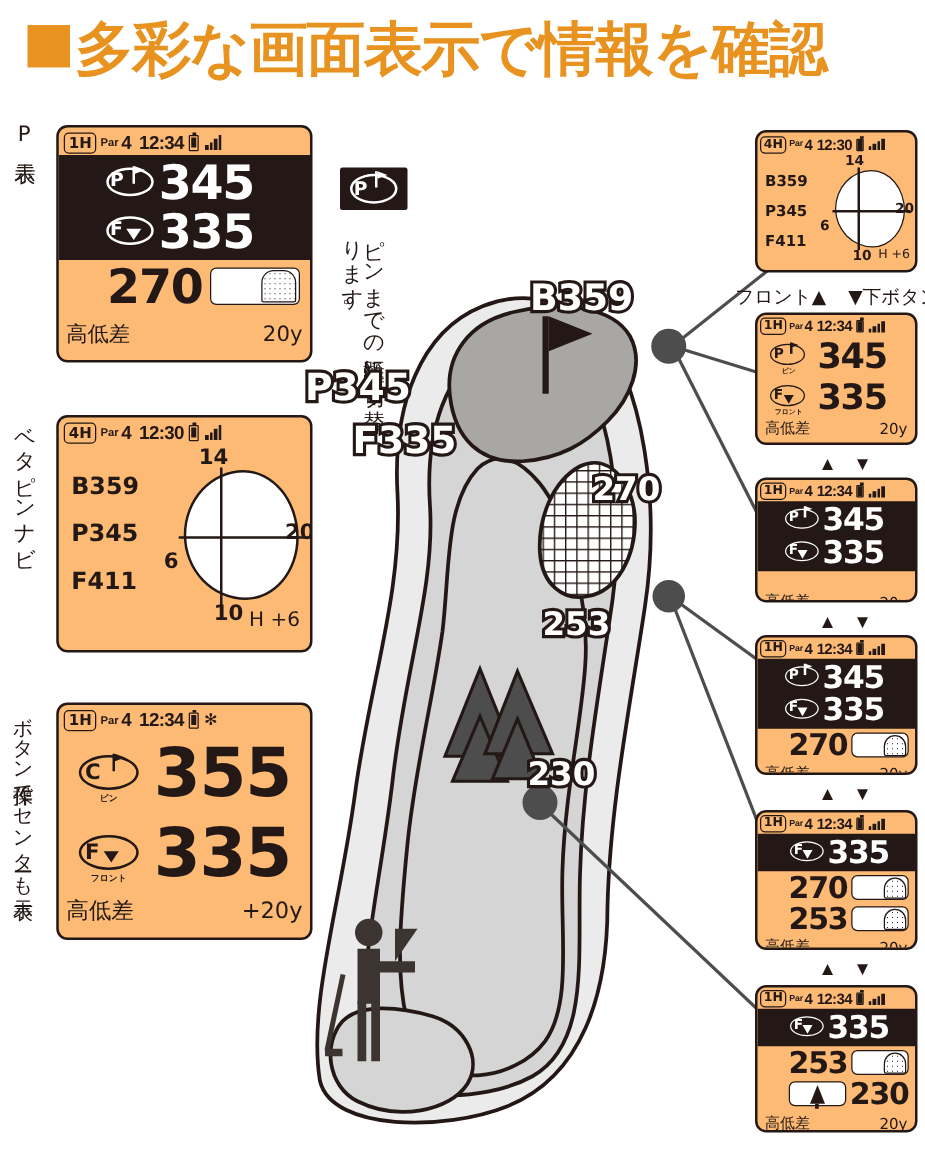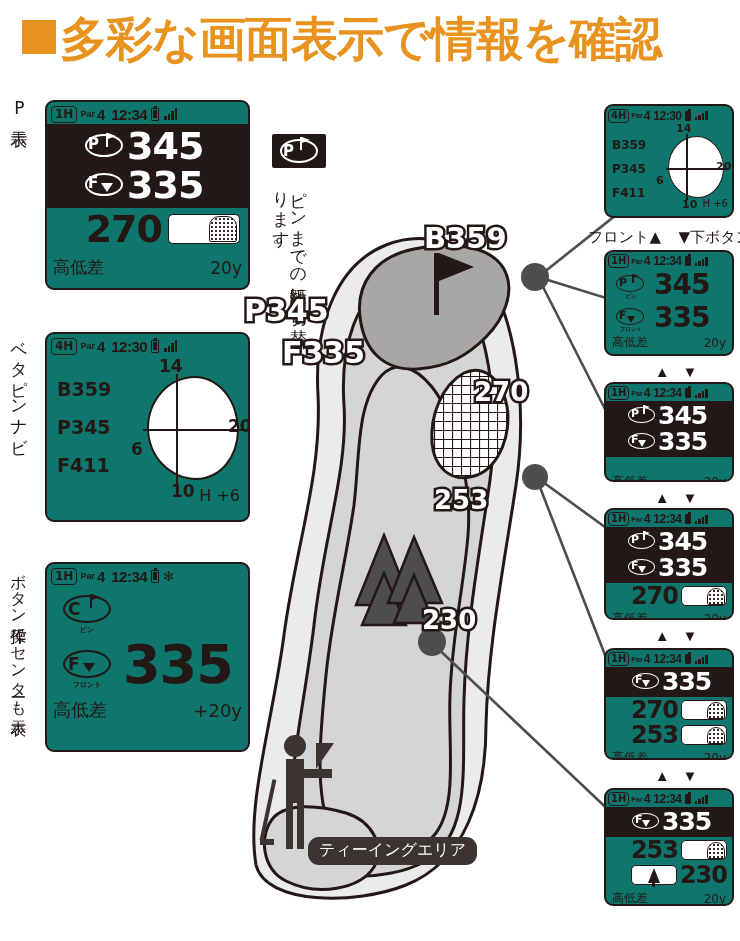--- a/index.html
+++ b/index.html
@@ -28,21 +28,21 @@
   
   .vlabel {
     writing-mode:vertical-rl; text-orientation:upright;
     font-size:17px; line-height:1.02; color:#231815;
     letter-spacing:0px; font-family:"DejaVu Sans",sans-serif;
   }
   .vlabel.small { font-size:16px; }
 
   
   .screen {
-    background:#0f766e; border:2.2px solid #231815; border-radius:9px;
+    background:#fdba74; border:2.2px solid #231815; border-radius:9px;
     overflow:hidden;
   }
   .scr-row-top {
     display:flex; align-items:center; gap:2px;
     padding:2px 4px 0 4px; height:22px;
   }
   .hole-box {
     border:1.6px solid #231815; border-radius:4px;
     font-size:12px; font-weight:bold; line-height:1;
     padding:1.5px 3px; font-family:"DejaVu Sans",sans-serif;
@@ -256,20 +256,21 @@
     <span class="bt">✻</span>
   </div>
   <div class="drow" style="padding-left:12px; margin-top:6px;">
     <span class="badge" style="width:56px;height:36px;">
       <span class="blob" style="width:48px;height:28px;"></span>
       <span class="pole" style="left:31px;"></span>
       <span class="flag" style="left:33px;"></span>
       <span class="ltr" style="left:9px; top:9px; font-size:17px;">C</span>
       <span class="sub" style="width:56px; top:33px;">ピン</span>
     </span>
+    <span class="dist" style="font-size:54px; margin-left:8px;">355</span>
   </div>
   <div class="drow" style="padding-left:12px; margin-top:10px;">
     <span class="badge" style="width:56px;height:36px;">
       <span class="blob" style="width:48px;height:28px;"></span>
       <span class="cone" style="left:24px; top:16px;"></span>
       <span class="ltr" style="left:9px; top:9px; font-size:17px;">F</span>
       <span class="sub" style="width:56px; top:33px;">フロント</span>
     </span>
     <span class="dist" style="font-size:54px; margin-left:8px;">335</span>
   </div>
@@ -352,21 +353,20 @@
   <div style="position:absolute; left:22px; top:530px; width:80px; height:120px;">
     <span style="position:absolute; left:26px; top:0; width:22px; height:22px; border-radius:50%; background:#3b3431;"></span>
     <span style="position:absolute; left:28px; top:24px; width:18px; height:44px; background:#3b3431;"></span>
     <span style="position:absolute; left:44px; top:34px; width:30px; height:9px; background:#3b3431;"></span>
     <span style="position:absolute; left:28px; top:66px; width:7px; height:48px; background:#3b3431;"></span>
     <span style="position:absolute; left:39px; top:66px; width:7px; height:48px; background:#3b3431;"></span>
     <span style="position:absolute; left:8px; top:44px; width:4px; height:62px; background:#3b3431; transform:rotate(12deg);"></span>
     <span style="position:absolute; left:2px; top:104px; width:14px; height:6px; background:#3b3431;"></span>
     <span style="position:absolute; left:58px; top:8px; width:0;height:0;border-left:18px solid #3b3431;border-bottom:26px solid transparent;"></span>
   </div>
-  <div class="teebadge" style="left:72px; top:632px;">ティーイングエリア</div>
 </div>
 
 <div class="abs screen" style="left:604px; top:104px; width:130px; height:114px;">
   <div class="scr-row-top" style="height:18px; gap:1px; padding:1px 2px 0 2px;">
     <span class="hole-box" style="font-size:10px; padding:1px 2px;">4H</span>
     <span class="par-lbl" style="font-size:7px;">Par</span>
     <span class="par-num" style="font-size:12px;">4</span>
     <span class="clock" style="font-size:12px; margin-left:2px;">12:30</span>
     <span class="batt" style="width:6px;height:10px;"></span>
     <span class="sig" style="height:9px;">

